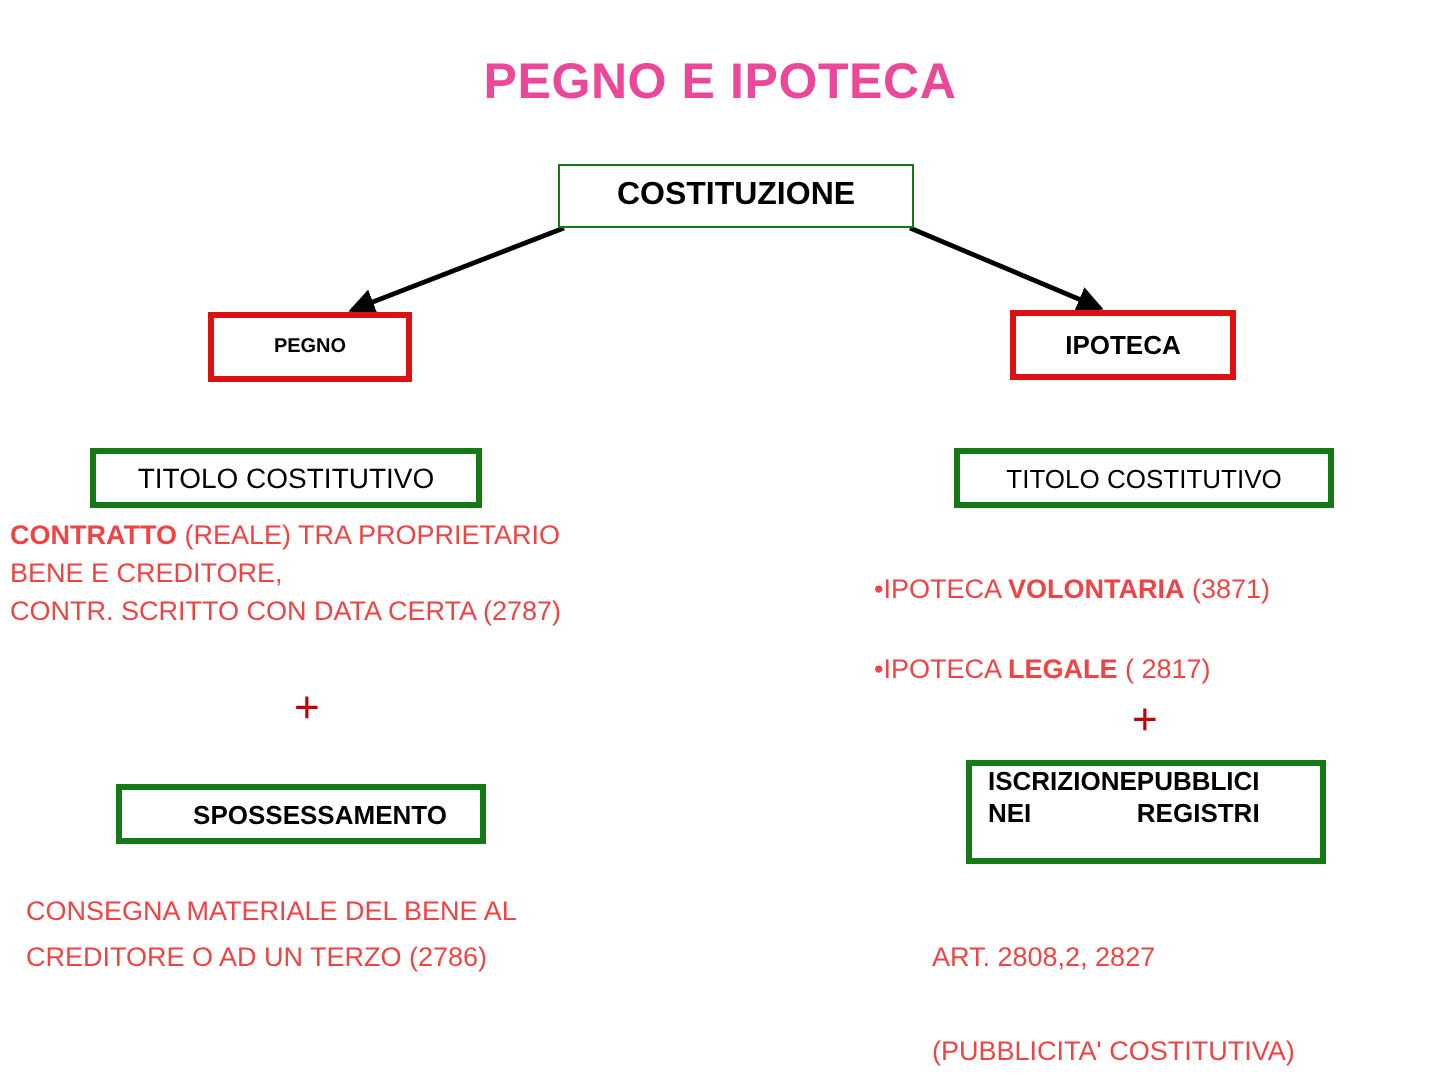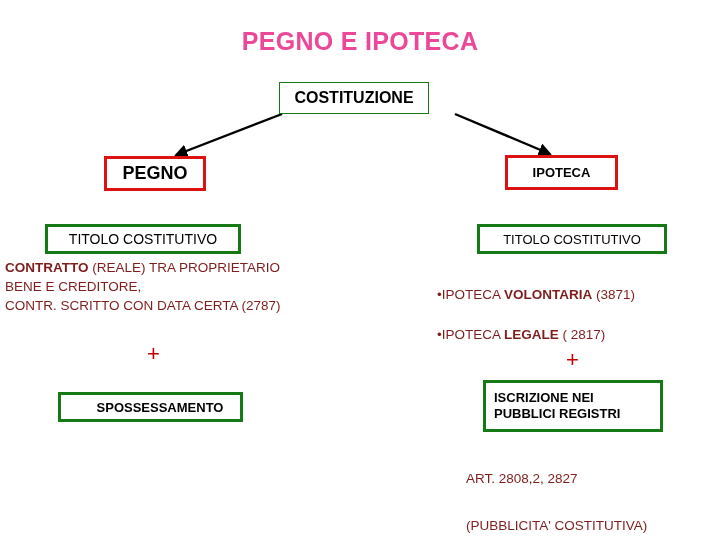--- a/index.html
+++ b/index.html
@@ -52,33 +52,33 @@
     border: 3px solid #157a15;
   }
   .box-red {
     border: 3px solid #dd1111;
   }
 
   
   #box-costituzione {
     left: 279px;
     top: 82px;
-    width: 150px;
+    width: 178px;
     height: 32px;
     font-size: 16px;
     font-weight: bold;
   }
 
   
   #box-pegno {
     left: 104px;
     top: 156px;
     width: 102px;
     height: 35px;
-    font-size: 18px;
+    font-size: 10px;
     font-weight: bold;
   }
 
   
   #box-ipoteca {
     left: 505px;
     top: 155px;
     width: 113px;
     height: 35px;
     font-size: 13px;
@@ -118,31 +118,31 @@
 
   
   #box-iscrizione {
     left: 483px;
     top: 380px;
     width: 180px;
     height: 52px;
     font-size: 13px;
     font-weight: bold;
     line-height: 1.25;
-    flex-direction: column;
+    flex-direction: row;
     align-items: flex-start;
     justify-content: center;
     padding-left: 8px;
     text-align: left;
   }
 
   
   .textblock {
     position: absolute;
-    color: #7f1d1d;
+    color: #ef4444;
     font-size: 13.5px;
     line-height: 1.42;
     white-space: pre-line;
   }
   #text-pegno-titolo {
     left: 5px;
     top: 258px;
     width: 355px;
     text-align: left;
   }
@@ -223,20 +223,22 @@
   <div id="text-pegno-titolo" class="textblock"><span class="b">CONTRATTO</span><span> (REALE) TRA PROPRIETARIO
 BENE E CREDITORE,
 CONTR. SCRITTO CON DATA CERTA (2787)</span></div>
 
   <div id="plus-left" class="plus">+</div>
 
   <div id="box-spossessamento" class="box box-green-thick">
     <span>SPOSSESSAMENTO</span>
   </div>
 
+  <div id="text-pegno-spossessamento" class="textblock">CONSEGNA MATERIALE DEL BENE AL
+CREDITORE O AD UN TERZO (2786)</div>
 
   <div id="box-ipoteca" class="box box-red">
     <span>IPOTECA</span>
   </div>
 
   <div id="box-titolo-right" class="box box-green-thick">
     <span>TITOLO COSTITUTIVO</span>
   </div>
 
   <div id="text-ipoteca-list" class="textblock">

